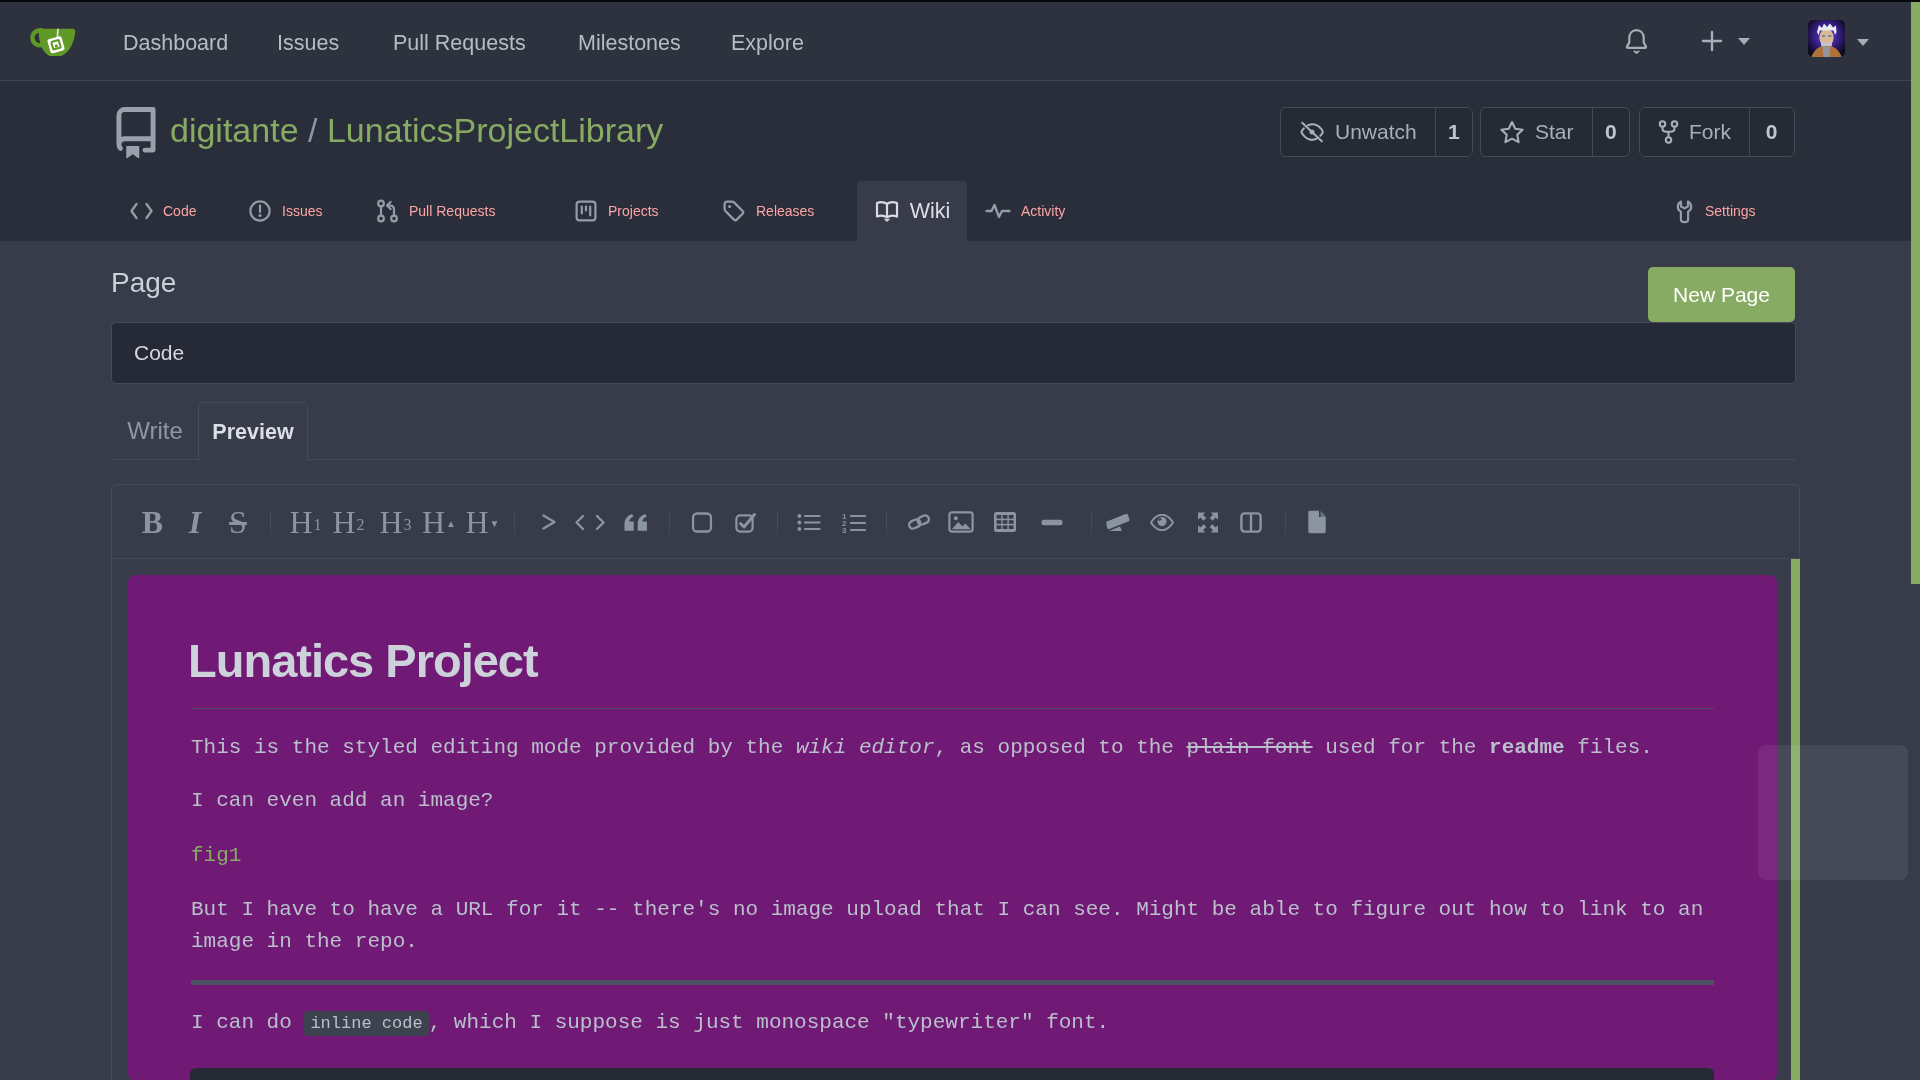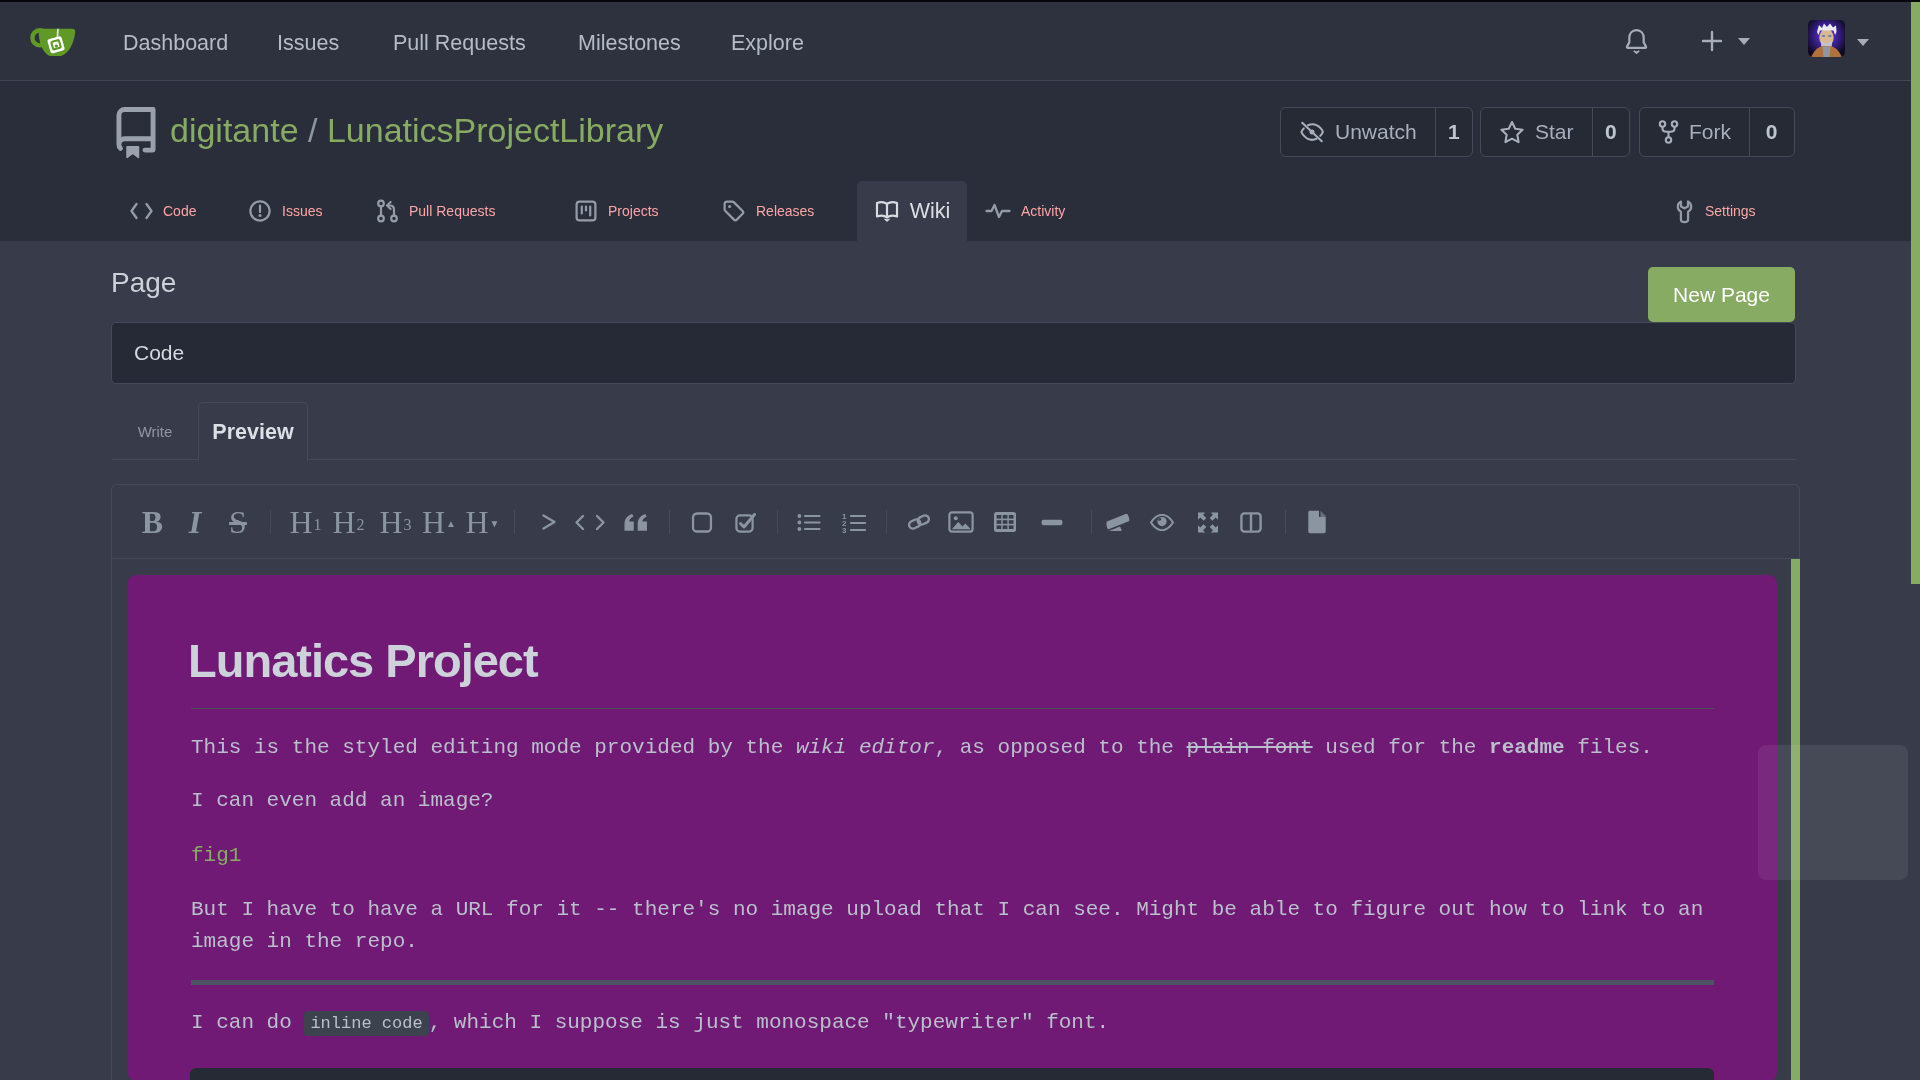--- a/index.html
+++ b/index.html
@@ -38,21 +38,21 @@
              display:flex; align-items:center; justify-content:center; }
   #homeinput { position:absolute; left:111px; top:322px; width:1685px; height:62px;
                background:#262a36; border:1px solid #454a58; border-radius:5px;
                color:#d5d9df; font-size:21px; line-height:60px; padding-left:22px; }
 
   
   #wptabs { position:absolute; left:112px; top:402px; width:1684px; height:58px;
             border-bottom:1px solid #454a58; }
   #writetab { position:absolute; left:0px; top:0px; width:86px; height:58px;
               display:flex; align-items:center; justify-content:center;
-              color:#8f96a2; font-size:15px; }
+              color:#8f96a2; font-size:24px; }
   #prevtab { position:absolute; left:86px; top:0px; width:110px; height:59px;
              background:#383c4a; border:1px solid #454a58; border-bottom:none;
              border-radius:5px 5px 0 0; display:flex; align-items:center; justify-content:center;
              color:#dbdfe6; font-size:21.5px; font-weight:bold; }
 
   
   #editor { position:absolute; left:111px; top:484px; width:1689px; height:596px;
             border:1px solid #454a58; border-bottom:none; border-radius:6px 6px 0 0; }
   #toolbar { position:absolute; left:0; top:0; width:100%; height:74px;
              border-bottom:1px solid #454a58; color:#8b94a1; }

